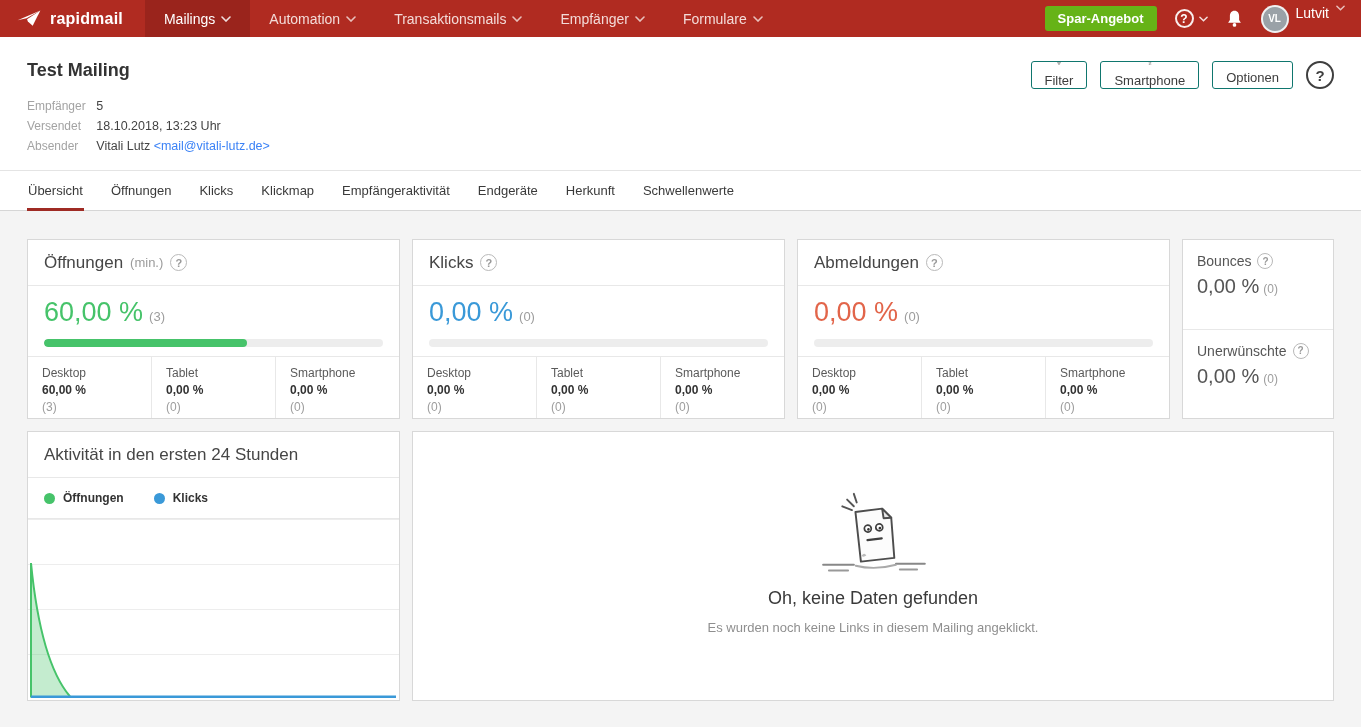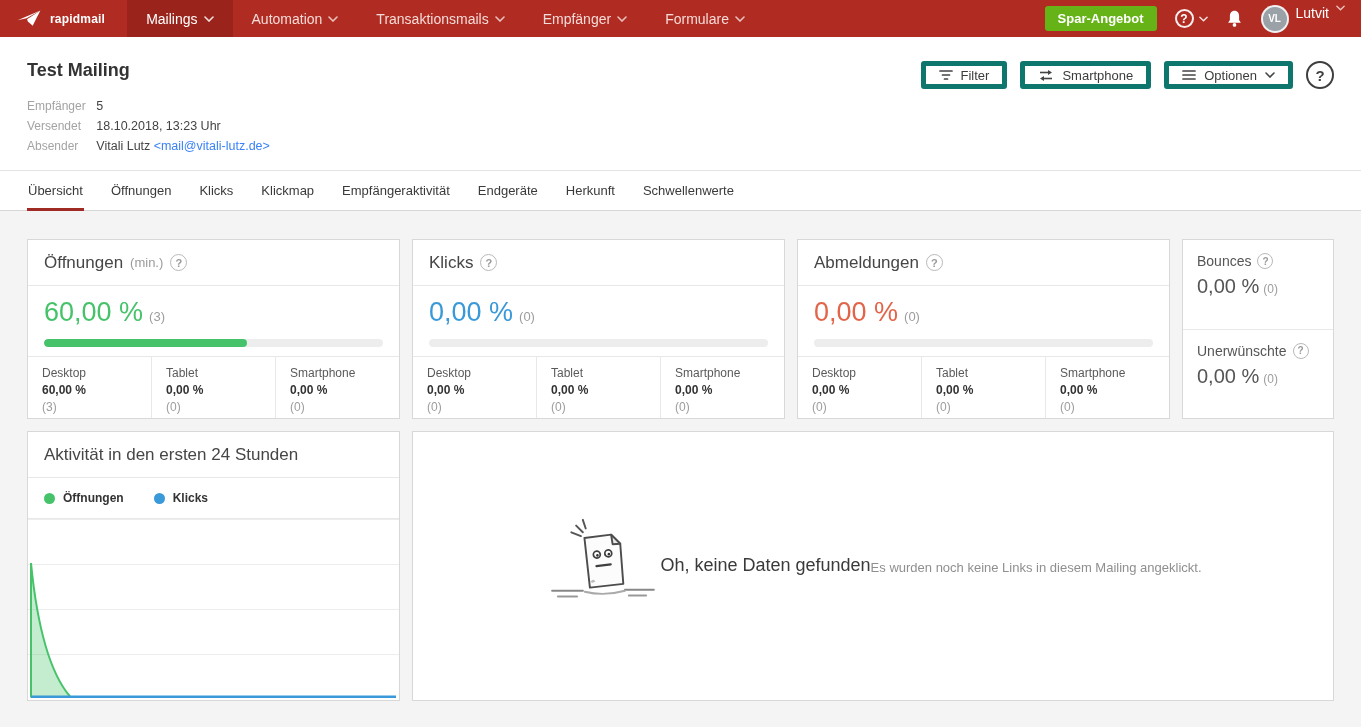--- a/index.html
+++ b/index.html
@@ -2,21 +2,21 @@
 <html><head>
 <meta charset="utf-8">
 <style>
   * { margin:0; padding:0; box-sizing:border-box; }
   html,body { width:1361px; height:727px; overflow:hidden; }
   body { font-family:"Liberation Sans","DejaVu Sans",sans-serif; background:#f4f4f4; color:#333; }
 
   
   .topnav { height:37px; background:#b02b21; display:flex; align-items:stretch; color:#fff; }
   .brand { display:flex; align-items:center; gap:8px; padding:0 22px 0 16px; }
-  .brand-text { font-size:12px; font-weight:bold; letter-spacing:.2px; }
+  .brand-text { font-size:16px; font-weight:bold; letter-spacing:.2px; }
   .nav-items { display:flex; align-items:stretch; }
   .nav-item { display:flex; align-items:center; gap:6px; padding:0 19px; font-size:14px;
               color:#f3dbd8; cursor:pointer; }
   .nav-item.active { background:#9a241c; color:#fff; }
   .nav-spacer { flex:1; }
   .nav-right { display:flex; align-items:center; gap:18px; padding-right:16px; }
   .offer-btn { background:#66b317; color:#fff; font-weight:bold; font-size:13px;
                padding:5px 13px; border-radius:3px; border:none; cursor:pointer; }
   .help-group { display:flex; align-items:center; gap:5px; }
   .help-circle { width:19px; height:19px; border:2px solid rgba(255,255,255,.92); border-radius:50%;
@@ -30,21 +30,21 @@
   .page-header { background:#fff; padding:23px 27px 18px; display:flex; justify-content:space-between;
                  align-items:flex-start; border-bottom:1px solid #e4e4e4; height:134px; }
   .page-title { font-size:18px; font-weight:600; color:#333; }
   .meta { margin-top:15px; }
   .meta-row { line-height:20px; font-size:12px; }
   .meta-label { display:inline-block; width:66px; color:#a3a3a3; }
   .meta-value { color:#444; font-size:12.5px; }
   .meta-extra { color:#3b82f6; font-size:12.5px; }
   .hdr-actions { display:flex; align-items:center; margin-top:1px; }
   .btn { display:inline-flex; align-items:center; gap:8px; height:28px; padding:0 13px; background:#fff;
-         border:5px solid #0f766e; border-radius:3px; font-size:13px; color:#3c3c3c; margin-left:13px; cursor:pointer; }
+         border:1px solid #0f766e; border-radius:3px; font-size:13px; color:#3c3c3c; margin-left:13px; cursor:pointer;flex-direction:column; }
   .btn-help-round { width:28px; height:28px; border-radius:50%; border:2px solid #3f3f3f; margin-left:13px;
                     display:flex; align-items:center; justify-content:center; font-size:15px; font-weight:bold;
                     color:#3f3f3f; background:#fff; cursor:pointer; }
 
   
   .tabbar { background:#fff; padding:0 27px; display:flex; gap:26px; border-bottom:1px solid #d6d6d6; height:40px; }
   .tab { font-size:13px; color:#3a3a3a; padding:12px 1px 0; border-bottom:3px solid transparent; cursor:pointer; height:40px; }
   .tab.active { border-bottom-color:#9f2b24; }
 
   
@@ -87,21 +87,21 @@
   .legend-row { display:flex; align-items:center; gap:30px; padding:0 16px; height:41px;
                 border-bottom:1px solid #e8e8e8; flex:none; }
   .legend-item { display:flex; align-items:center; gap:8px; cursor:pointer; }
   .legend-dot { width:11px; height:11px; border-radius:50%; }
   .dot-green { background:#46c36a; } .dot-blue { background:#3a99d8; }
   .legend-label { font-size:12px; font-weight:bold; color:#333; }
   .chart-wrap { flex:1; position:relative; }
   .chart-wrap svg { display:block; width:100%; height:100%; }
 
   .links-card { flex:1; height:270px; display:flex; flex-direction:column; }
-  .links-body { flex:1; display:flex; flex-direction:row; align-items:center; justify-content:center; padding-bottom:8px; }
+  .links-body { flex:1; display:flex; flex-direction:column; align-items:center; justify-content:center; padding-bottom:8px; }
   .empty-title { font-size:18px; color:#3a3a3a; margin-top:6px; }
   .empty-sub { font-size:13px; color:#8f8f8f; margin-top:11px; }
 
   .icon-svg { display:block; }
 </style>
 </head>
 <body>
 
 <div class="topnav">
   <div class="brand">

